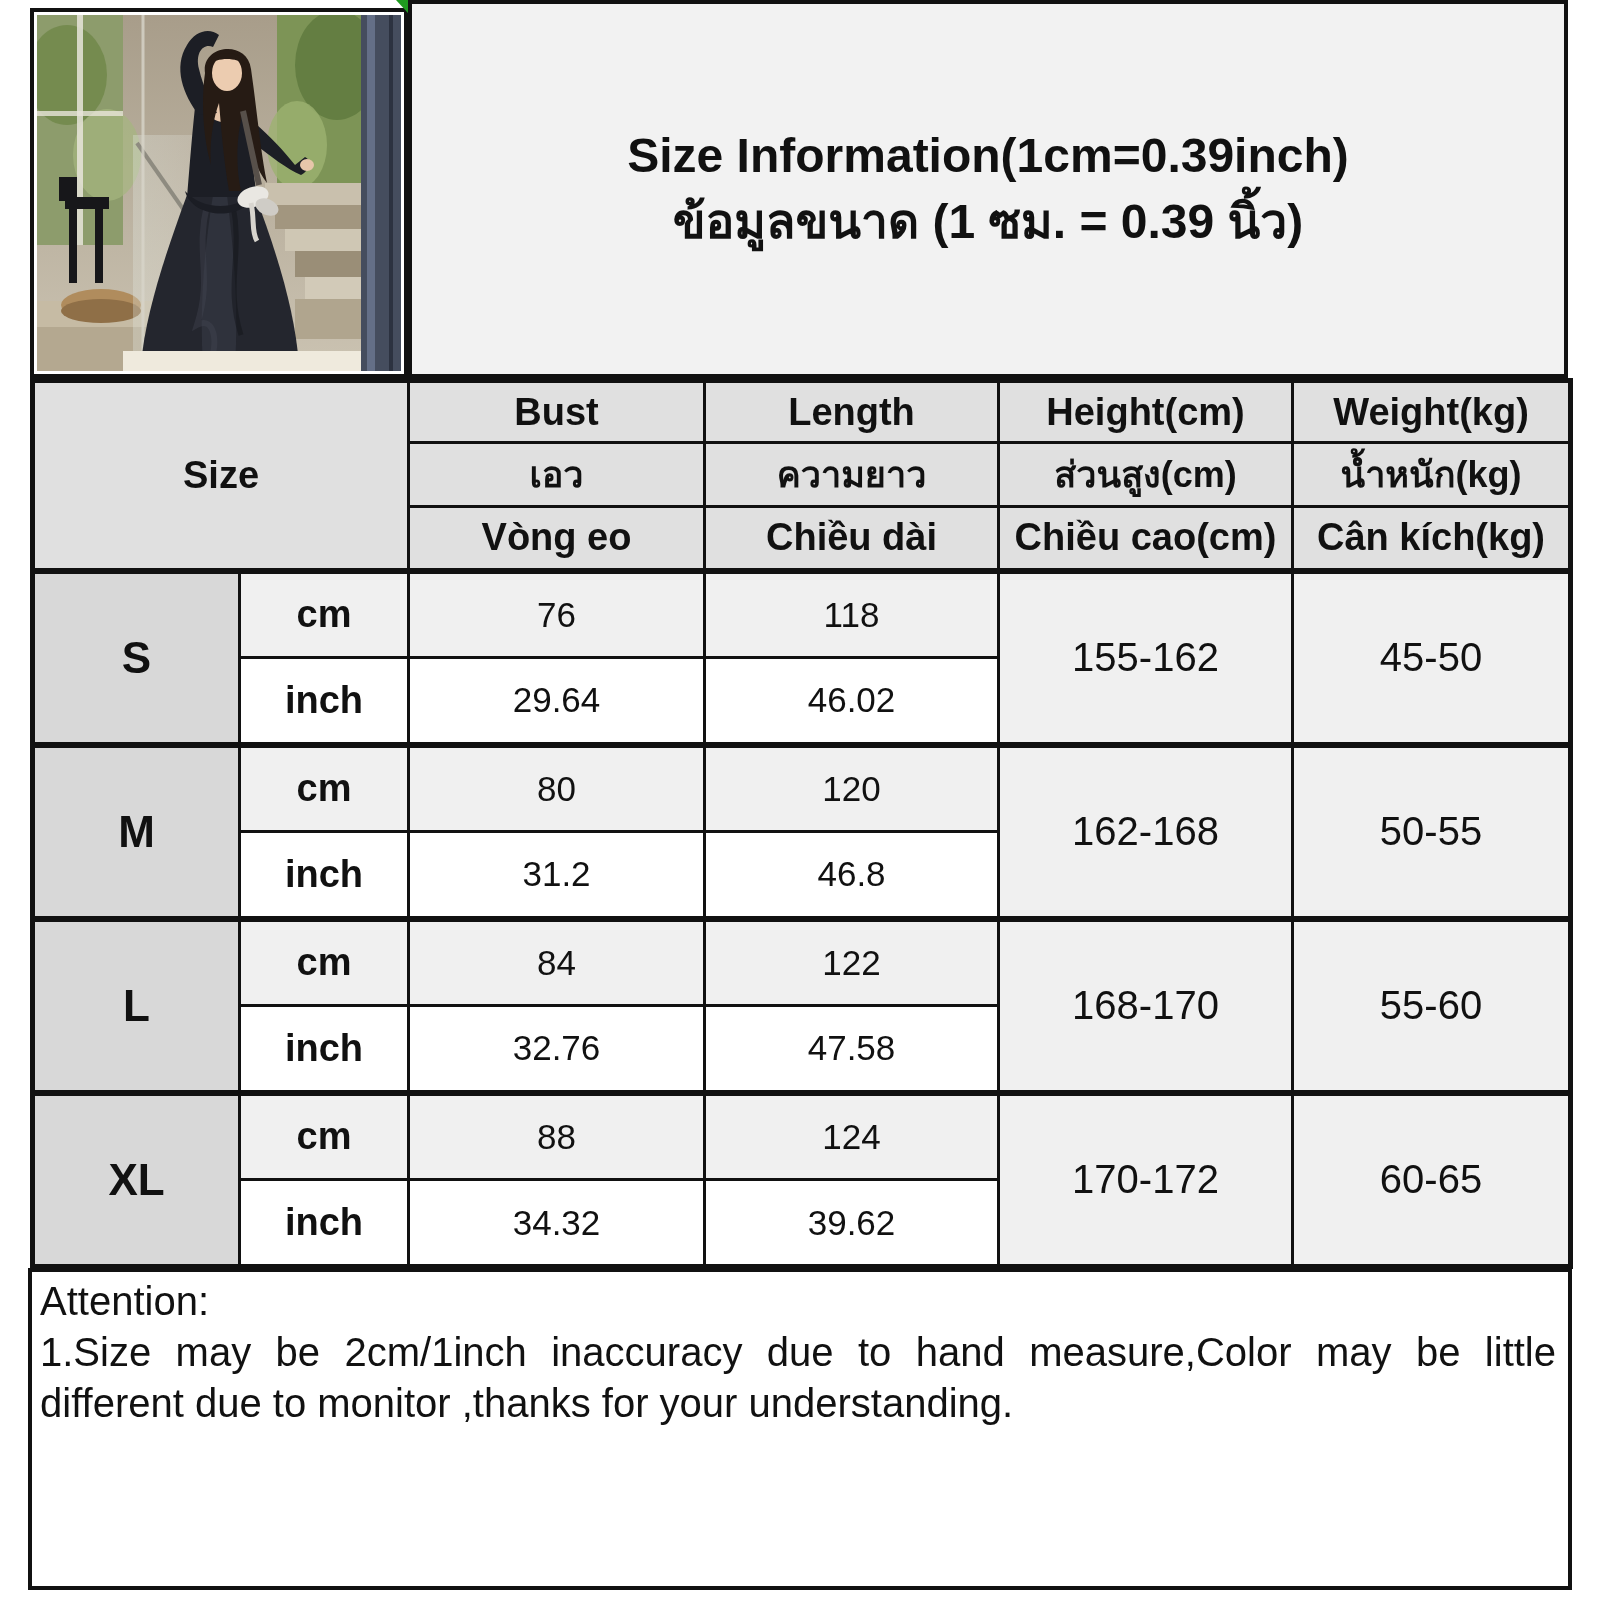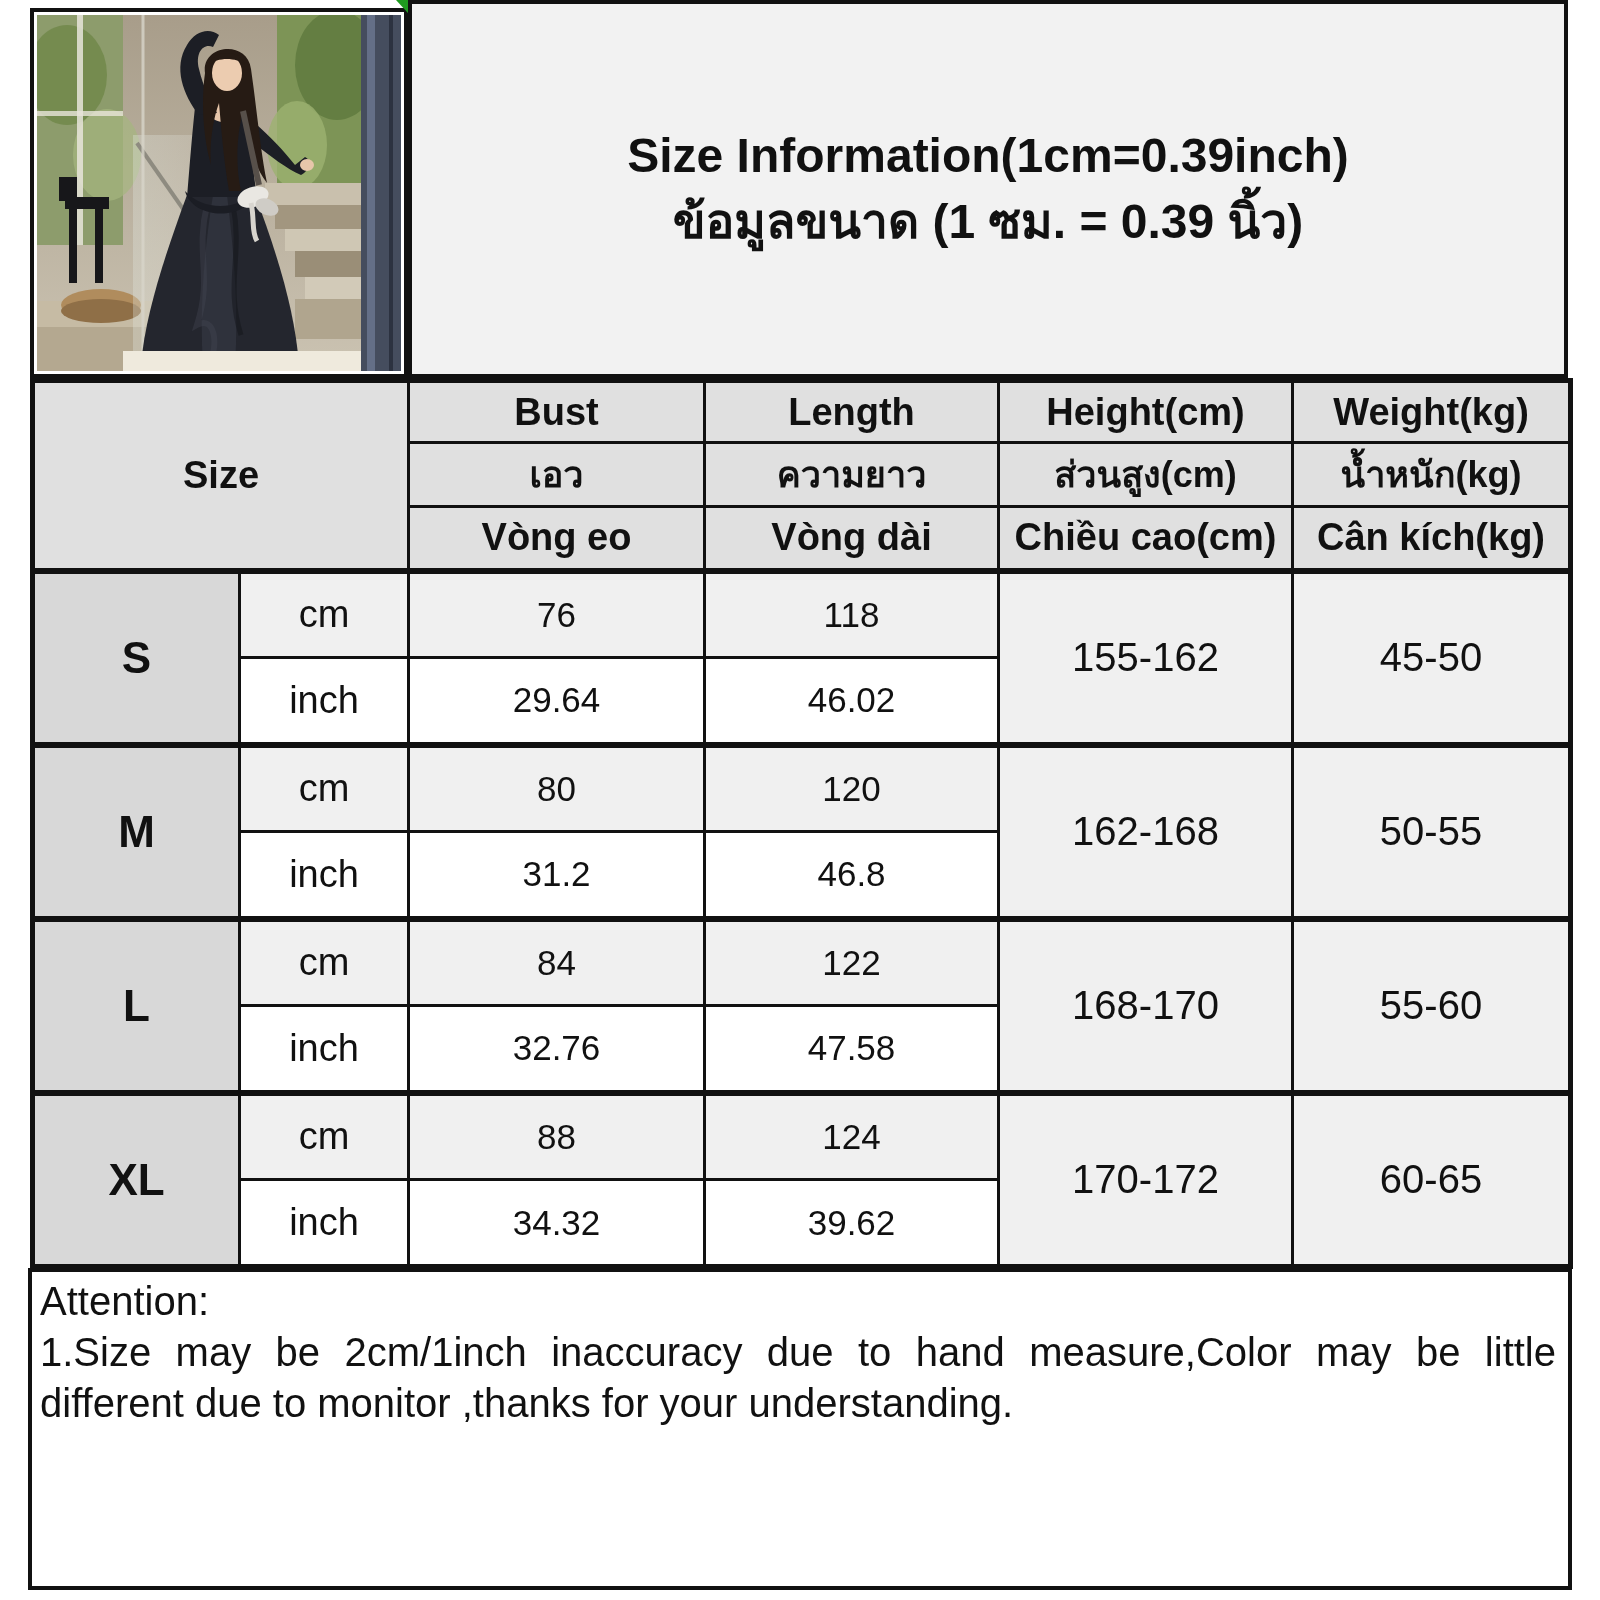--- a/index.html
+++ b/index.html
@@ -42,21 +42,21 @@
   table.size-table td{
     border:3px solid var(--ink);text-align:center;vertical-align:middle;
     padding:0;overflow:hidden;
   }
   table.size-table{border:5px solid var(--ink);}
   tr.hrow td{background:var(--header-gray);font-weight:bold;font-size:38px;}
   tr.hrow-th td{background:var(--header-gray);font-weight:bold;font-size:36px;}
   tr.hrow-vi td{background:var(--header-gray);font-weight:bold;font-size:38px;}
   td.corner{background:var(--label-gray);font-weight:bold;font-size:58px;}
   td.szlabel{background:var(--label-gray);font-weight:bold;font-size:44px;}
-  td.unit{font-weight:normal;font-size:38px;}
+  td.unit{font-weight:bold;font-size:38px;}
   td.cmcell, td.cmrow{background:var(--row-gray);}
   td.inchcell, td.inchrow{background:#ffffff;}
   td.cmrow, td.inchrow{font-size:35px;font-weight:normal;}
   td.merged{background:var(--row-gray);font-size:40px;font-weight:normal;}
   tr.gtop td{border-top:6px solid var(--ink);}
   
   .attention-box{
     position:absolute;left:28px;top:1268px;width:1544px;height:322px;
     border:4px solid var(--ink);box-sizing:border-box;background:#ffffff;
     padding:4px 12px 0 8px;font-size:40px;line-height:51px;
@@ -182,21 +182,21 @@
         <td>Weight(kg)</td>
       </tr>
       <tr class="hrow-th" style="height:64px">
         <td>เอว</td>
         <td>ความยาว</td>
         <td>ส่วนสูง(cm)</td>
         <td>น้ำหนัก(kg)</td>
       </tr>
       <tr class="hrow-vi" style="height:64px">
         <td>Vòng eo</td>
-        <td>Vòng dài</td>
+        <td>Chiều dài</td>
         <td>Chiều cao(cm)</td>
         <td>Cân kích(kg)</td>
       </tr>
 
       <tr class="gtop" style="height:87px">
         <td class="szlabel" rowspan="2">S</td>
         <td class="unit cmcell">cm</td>
         <td class="cmrow">76</td>
         <td class="cmrow">118</td>
         <td class="merged" rowspan="2">155-162</td>

